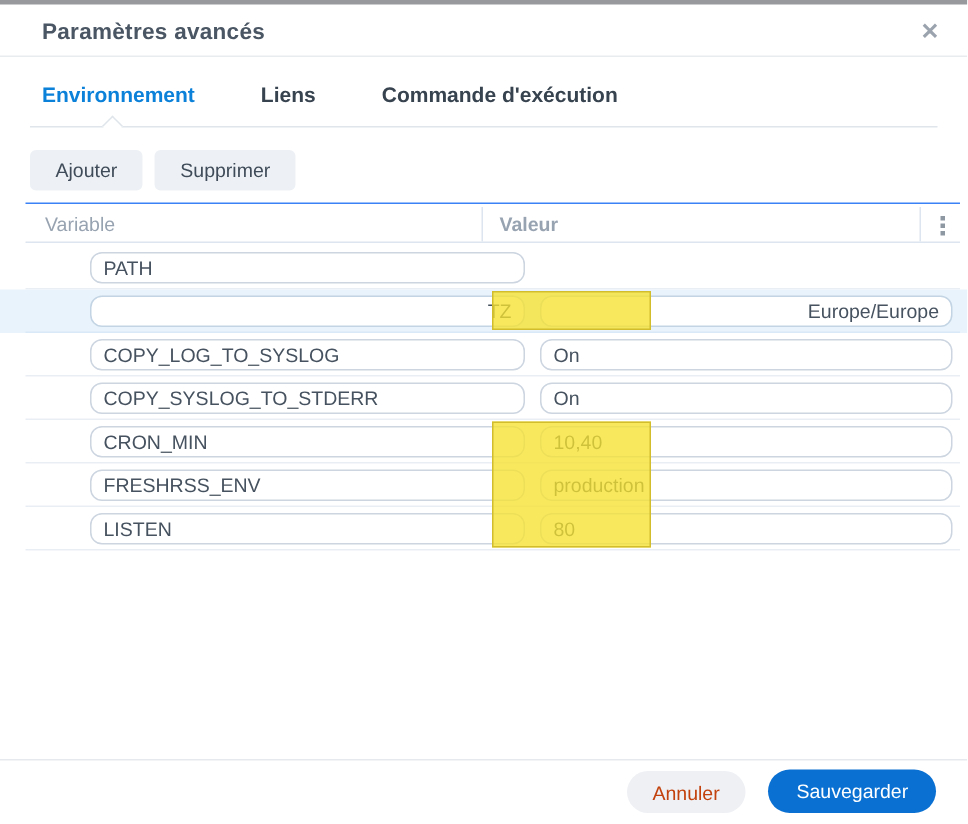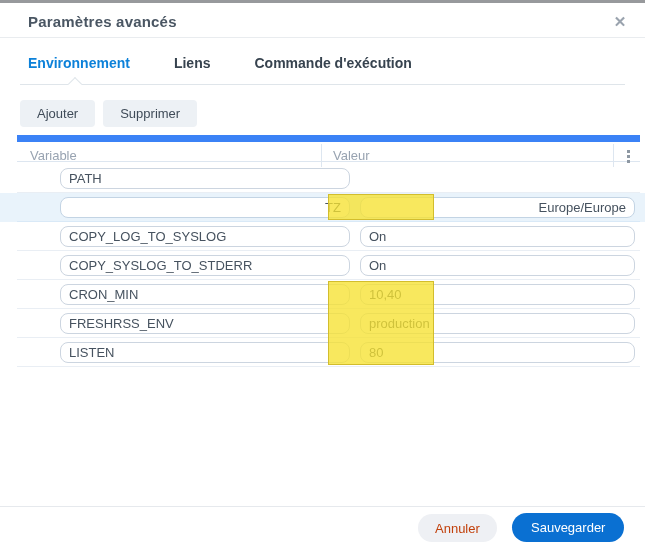--- a/index.html
+++ b/index.html
@@ -24,24 +24,24 @@
   .tab-notch { position:absolute; left:70px; top:79px; width:10px; height:10px; background:#ffffff;
     border-left:1px solid #dfe5ea; border-top:1px solid #dfe5ea; transform:rotate(45deg); }
 
   
   .toolbar { position:absolute; left:20px; top:100px; display:flex; gap:8px; }
   .tb-btn { background:#edf1f5; color:#3f4b58; font-size:13px; border:none; border-radius:4px;
     height:27px; padding:0 17px; font-family:inherit; cursor:pointer; }
 
   
   .thead { position:absolute; left:17px; top:135px; width:623px; height:27px;
-    border-top:7px solid #3b82f6; border-bottom:1px solid #dde6f0; }
+    border-top:1px solid #3b82f6; border-bottom:1px solid #dde6f0; }
   .th-label { position:absolute; top:6px; font-size:13px; color:#98a3b1; }
   .th-var { left:13px; }
-  .th-val { left:316px; }
+  .th-val { left:316px;font-weight:bold; }
   .th-div1 { position:absolute; left:304px; top:2px; width:1px; height:23px; background:#dde6f0; }
   .th-div2 { position:absolute; left:596px; top:2px; width:1px; height:23px; background:#dde6f0; }
   .kebab { position:absolute; left:604px; top:6px; width:14px; height:16px; display:flex; flex-direction:column;
     align-items:center; justify-content:center; gap:2px; cursor:pointer; }
   .kebab i { display:block; width:3px; height:3px; background:#8e98a3; }
 
   .tbody { position:absolute; left:0; top:164px; width:645px; }
   .row { position:relative; width:645px; height:29px; }
   .row .sep { position:absolute; left:17px; bottom:0; width:623px; height:1px; background:#e9eef4; }
   .row.selected { background:#e9f3fb; }

